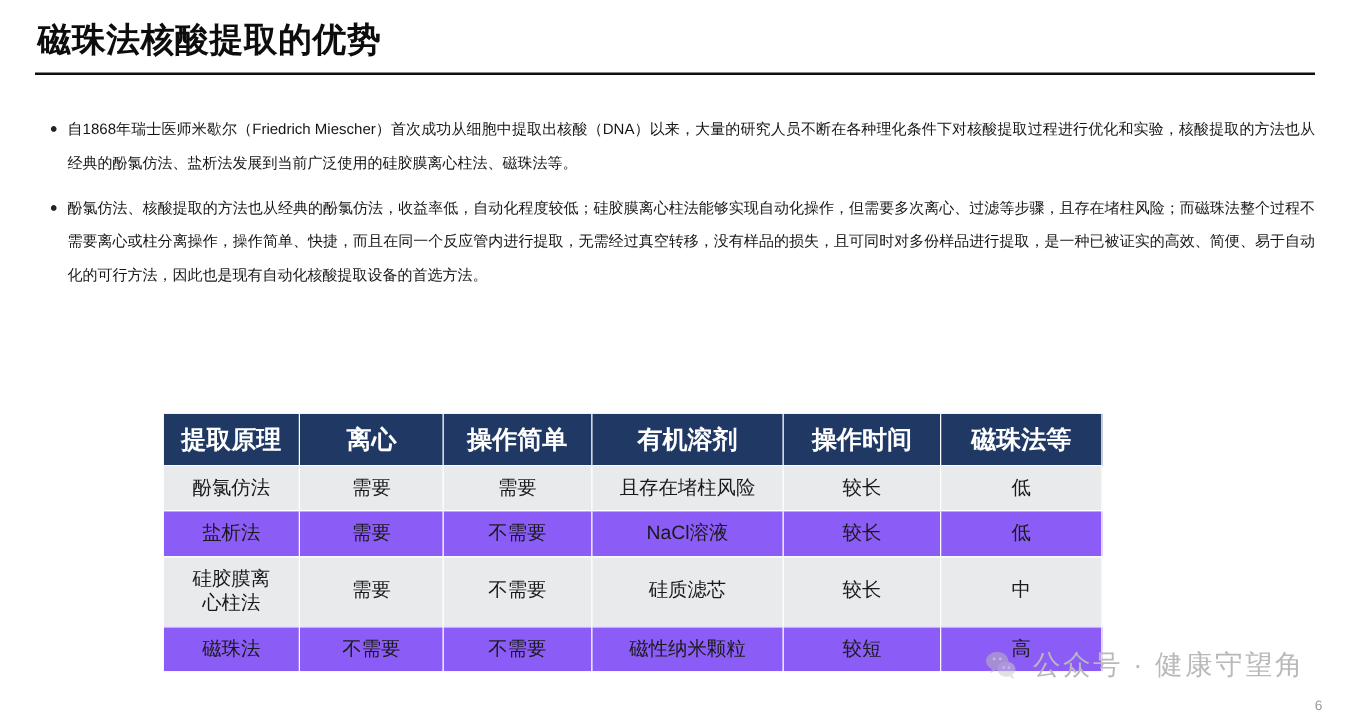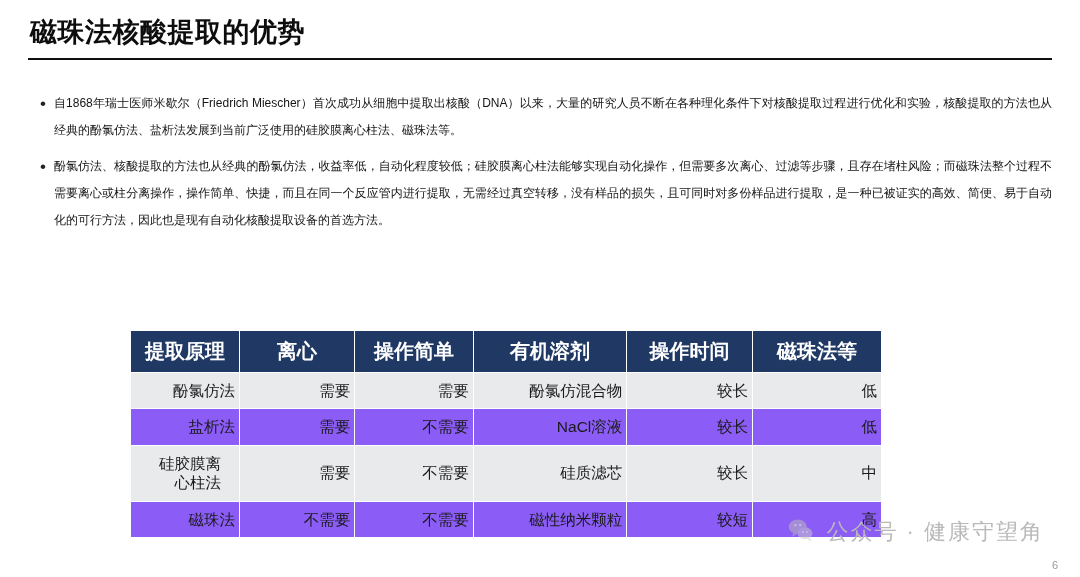--- a/index.html
+++ b/index.html
@@ -77,33 +77,34 @@
     background: #1f3864;
     color: #ffffff;
     font-weight: bold;
     padding: 7px 4px;
     text-align: center;
     border: 1px solid #ffffff;
     font-size: 20px;
   }
   table.info td {
     padding: 8px 4px;
-    text-align: right;
+    text-align: center;
     border: 1px solid #ffffff;
     color: #1a1a1a;
     line-height: 1.25;
   }
   table.info tr.row-odd td { background: #e8eaec; }
   table.info tr.row-even td { background: #8b5cf6; }
   table.info td.col-first { font-weight: normal; }
   .wm {
     position: absolute;
     right: 36px;
     bottom: 30px;
     display: flex;
+    align-items: center;
     color: #b9b9b9;
     font-size: 22px;
     letter-spacing: 2px;
   }
   .wm-icon {
     width: 26px;
     height: 26px;
     margin-right: 12px;
     opacity: 0.55;
   }
@@ -143,21 +144,21 @@
         <th style="width:160px">有机溶剂</th>
         <th style="width:130px">操作时间</th>
         <th style="width:134px">磁珠法等</th>
       </tr>
     </thead>
     <tbody>
       <tr class="row-odd">
         <td class="col-first">酚氯仿法</td>
         <td>需要</td>
         <td>需要</td>
-        <td>酚氯仿混合物</td>
+        <td>且存在堵柱风险</td>
         <td>较长</td>
         <td>低</td>
       </tr>
       <tr class="row-even">
         <td class="col-first">盐析法</td>
         <td>需要</td>
         <td>不需要</td>
         <td>NaCl溶液</td>
         <td>较长</td>
         <td>低</td>

